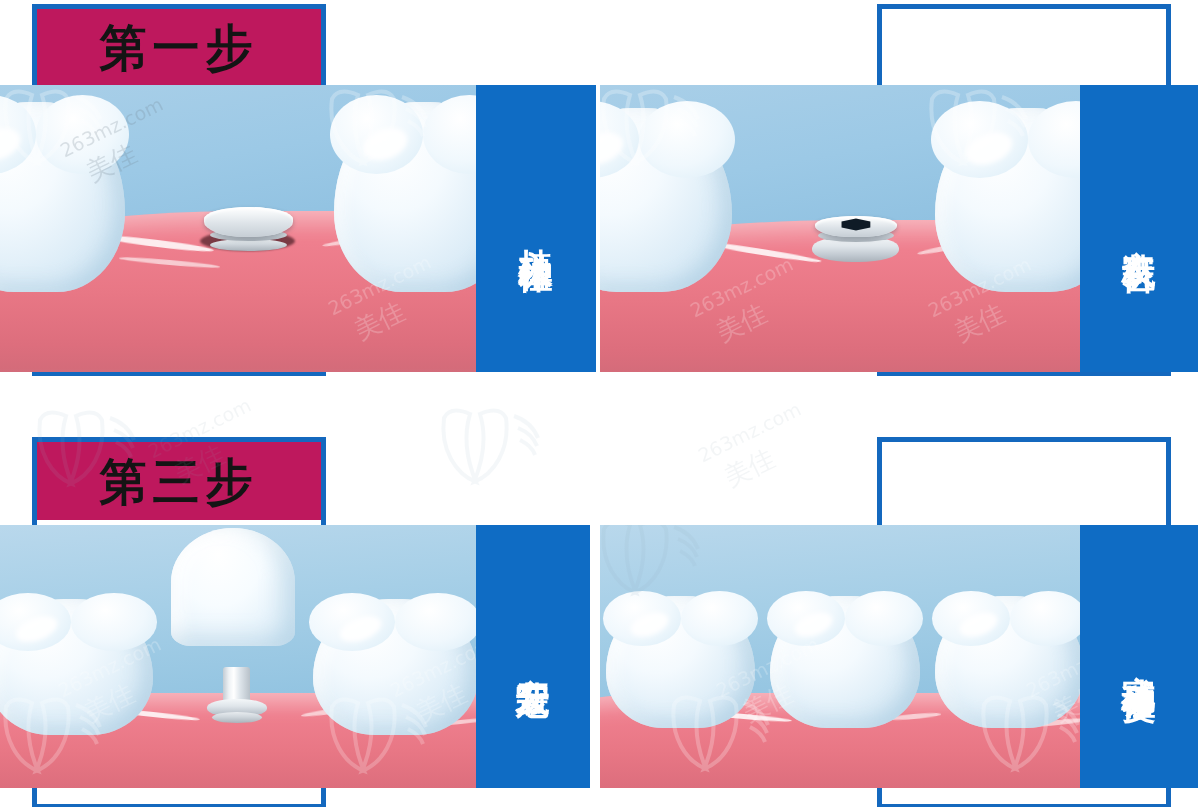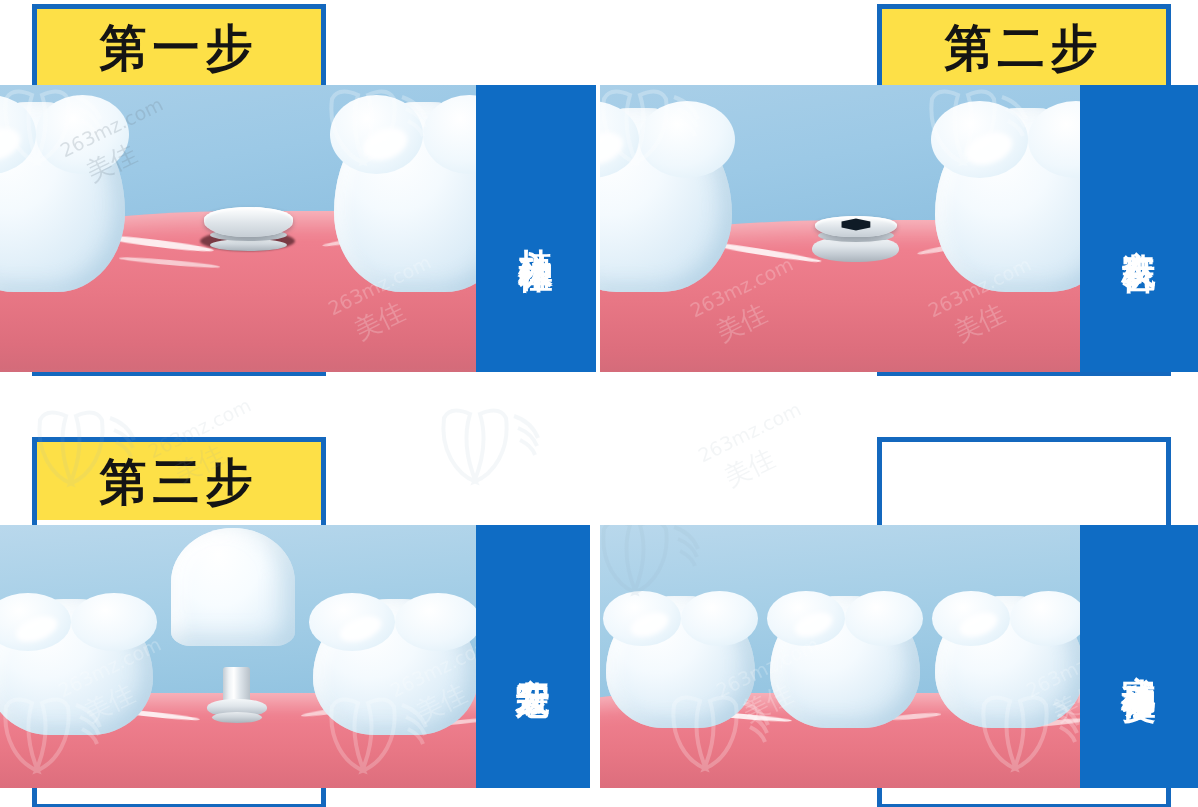--- a/index.html
+++ b/index.html
@@ -7,21 +7,21 @@
     width:1198px;height:807px;overflow:hidden;position:relative;
     font-family:"DejaVu Sans","Liberation Sans",sans-serif;
   }
   .stage{position:absolute;left:0;top:0;width:1198px;height:807px;background:#fff;overflow:hidden;}
 
   
   .frame{position:absolute;border:5px solid #1468BE;box-sizing:border-box;background:transparent;z-index:1;}
 
   
   .titlebox{position:absolute;z-index:3;display:flex;align-items:center;justify-content:center;
-            background:#fde047;}
+            background:#be185d;}
   .titletext{
     font-size:47px;line-height:1;font-weight:700;color:#141414;
     letter-spacing:6px;white-space:nowrap;
     font-family:"DejaVu Sans","Liberation Sans",sans-serif;
     transform:scaleY(1.06);
   }
 
   
   .panel{position:absolute;overflow:hidden;z-index:2;}
   .scene{position:absolute;left:0;top:0;width:100%;height:100%;overflow:hidden;}
@@ -227,23 +227,20 @@
       </div>
       <div class="wm wm-dark" style="left:330px;top:172px;transform:rotate(-26deg);">
         <svg width="170" height="72" viewBox="0 0 170 72" aria-hidden="true">
           <text x="0" y="22" font-family="DejaVu Sans, sans-serif" font-size="19" fill="#ffffff">263mz.com</text>
           <text x="14" y="56" font-family="DejaVu Sans, sans-serif" font-size="26" fill="#ffffff">美佳</text>
         </svg>
       </div>
     </div>
   </div>
 
-  <div class="titlebox" style="left:882px;top:9px;width:284px;height:76px;">
-    <span class="titletext">第二步</span>
-  </div>
 
   <div class="labelbar" style="left:1080px;top:85px;width:118px;height:287px;background:#0F6CC4;">
     <span class="labeltext">安装机台</span>
   </div>
 
   <div class="frame" style="left:32px;top:437px;width:294px;height:372px;"></div>
 
   <div class="panel" style="left:0px;top:525px;width:590px;height:263px;">
     <div class="scene">
       <div class="bg soft"></div>

